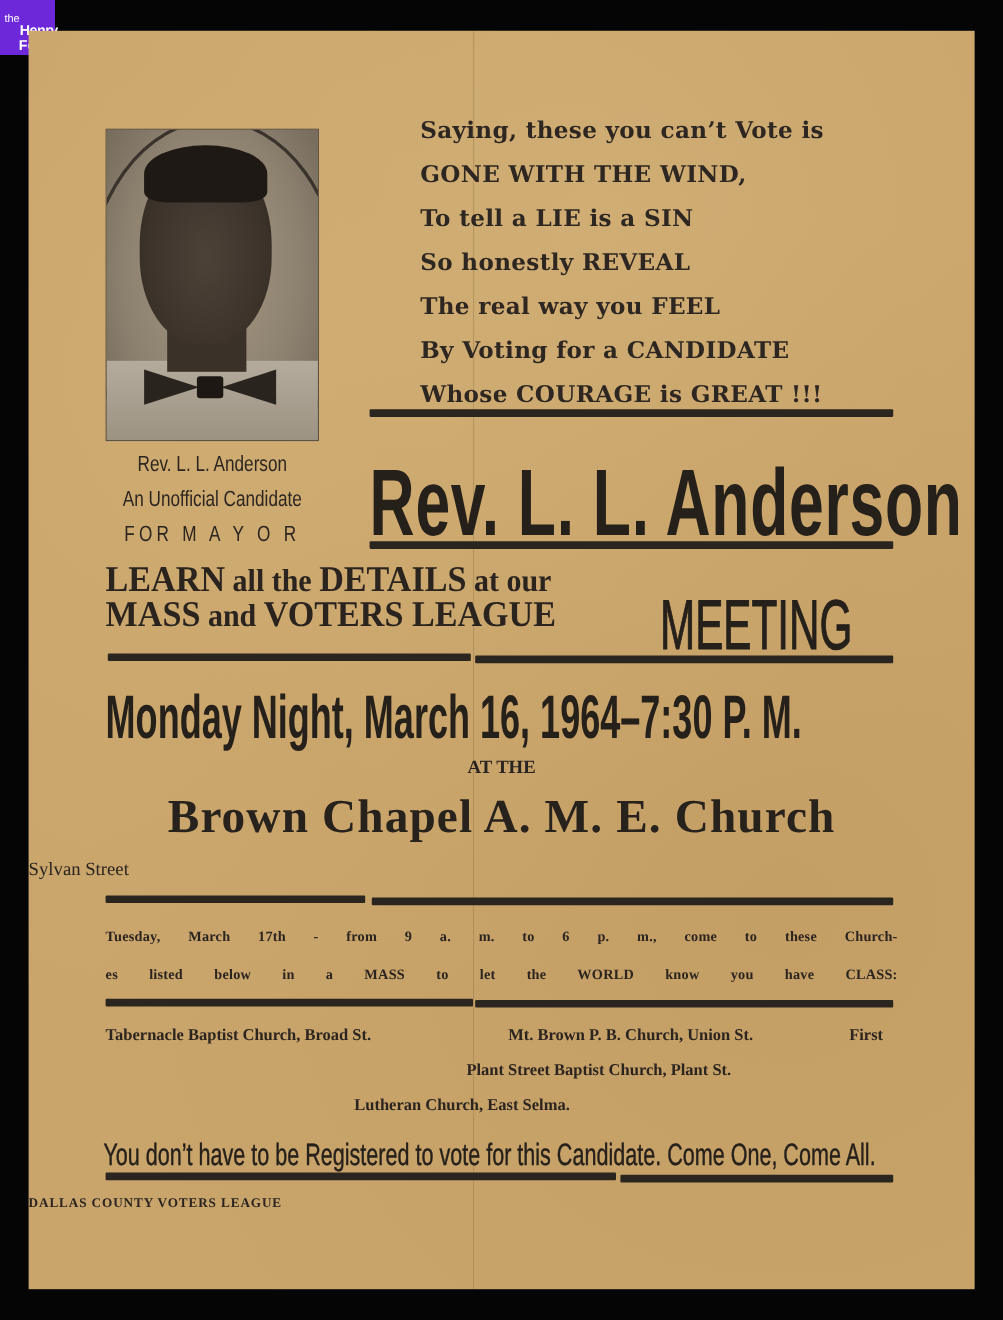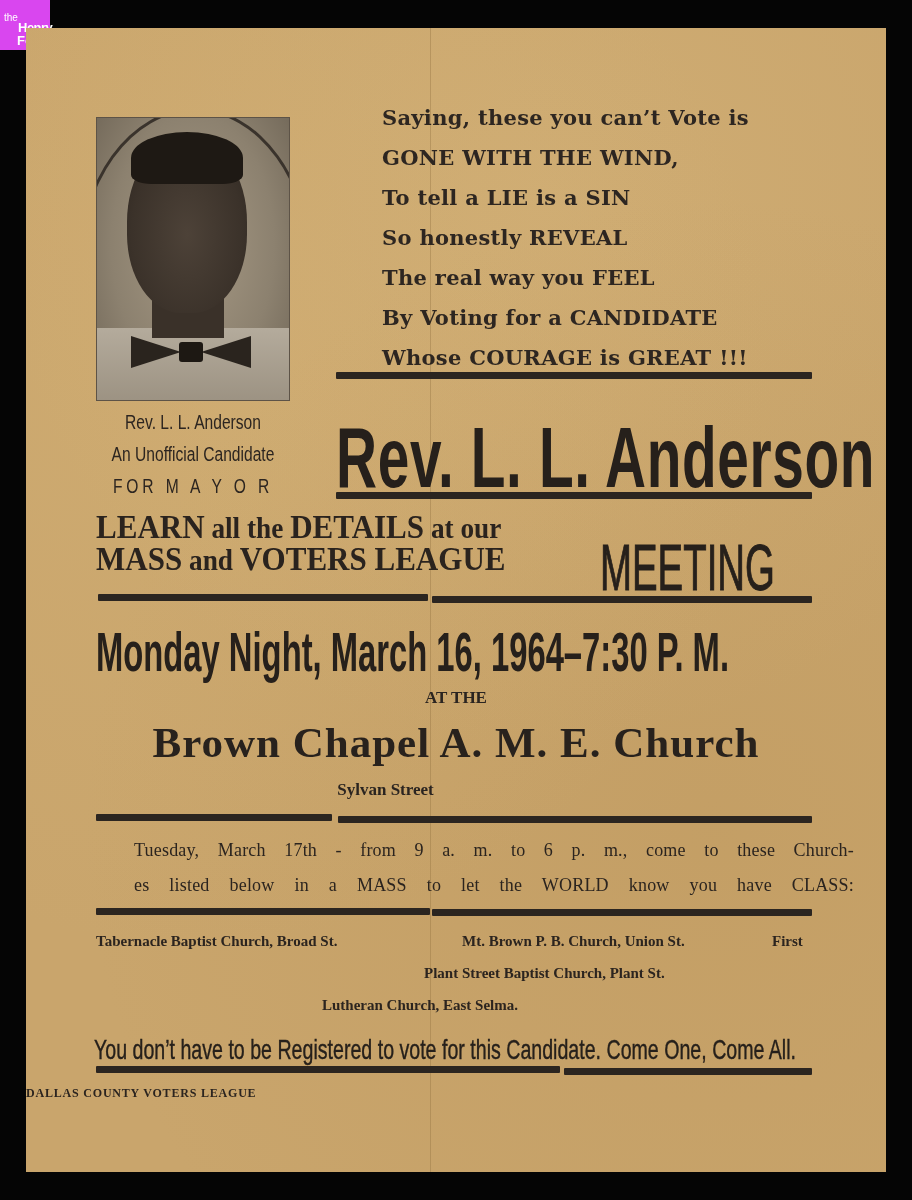--- a/index.html
+++ b/index.html
@@ -6,21 +6,21 @@
   body {
     width: 912px; height: 1200px;
     background: #050505;
     position: relative;
     overflow: hidden;
     font-family: "DejaVu Serif", serif;
   }
   .logo {
     position: absolute; left: 0; top: 0;
     width: 50px; height: 50px;
-    background: #d946ef;
+    background: #6d28d9;
     color: #fff;
     font-family: "Liberation Sans", sans-serif;
     font-weight: bold;
     line-height: 1;
   }
   .logo .the { position: absolute; left: 4px; top: 13px; font-size: 10px; font-weight: normal; }
   .logo .henry { position: absolute; left: 18px; top: 21px; font-size: 13px; letter-spacing: -0.5px; }
   .logo .ford { position: absolute; left: 17px; top: 34px; font-size: 13px; }
 
   .paper {
@@ -136,31 +136,30 @@
     font-family: "Liberation Serif", serif; font-weight: bold; font-size: 17px;
   }
   .church {
     position: absolute; left: 0; top: 690px; width: 860px; text-align: center;
     font-family: "Liberation Serif", serif; font-weight: bold;
     font-size: 43px; line-height: 50px;
     letter-spacing: 1px;
     color: #28221d;
   }
   .street {
-    position: absolute; left: 0; top: 752px; width: 719px; text-align: center;
-    font-family: "Liberation Serif", serif; font-weight: bold; font-size: 17px;
+    position: absolute; left: 0; top: 752px; width: 719px; text-align: left;
+    font-family: "Liberation Serif", serif; font-weight: normal; font-size: 17px;
   }
 
   .tuesday {
     position: absolute; left: 70px; top: 805px; width: 720px;
-    font-family: "Liberation Serif", serif; font-weight: normal;
-    font-size: 18px; line-height: 35px;
+    font-family: "Liberation Serif", serif; font-weight: bold;
+    font-size: 13px; line-height: 35px;
     color: #2b241f;
     letter-spacing: 0.2px;
-    margin-left: 38px;
   }
   .tuesday .line { white-space: nowrap; text-align: justify; text-align-last: justify; }
 
   .churches {
     position: absolute; left: 0; top: 897px; width: 860px;
     font-family: "Liberation Serif", serif; font-weight: bold;
     font-size: 15px; line-height: 32px;
     color: #2b241f;
   }
   .churches .row { position: relative; height: 32px; white-space: nowrap; }

